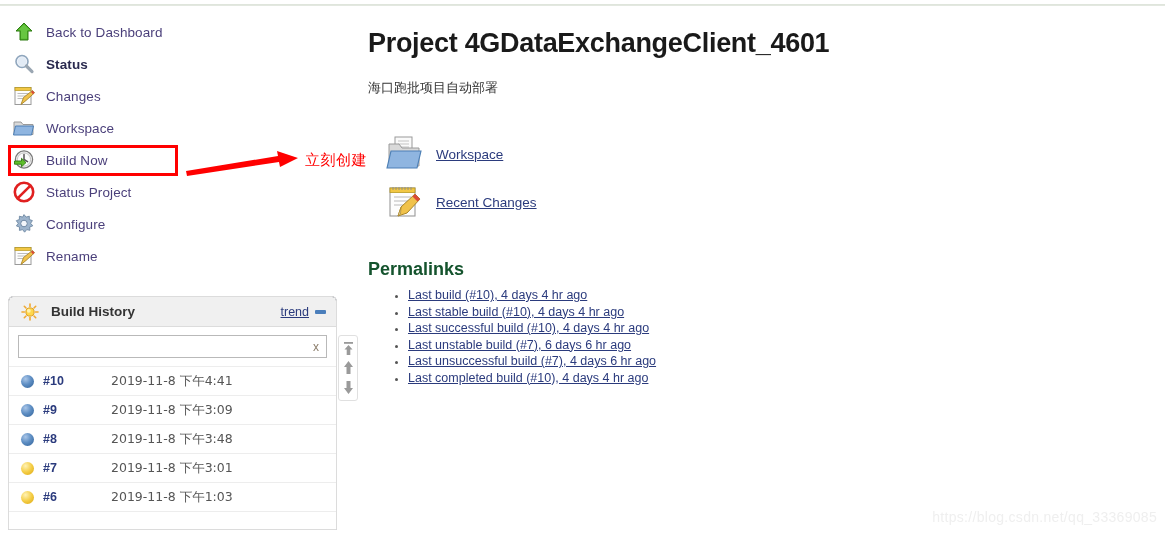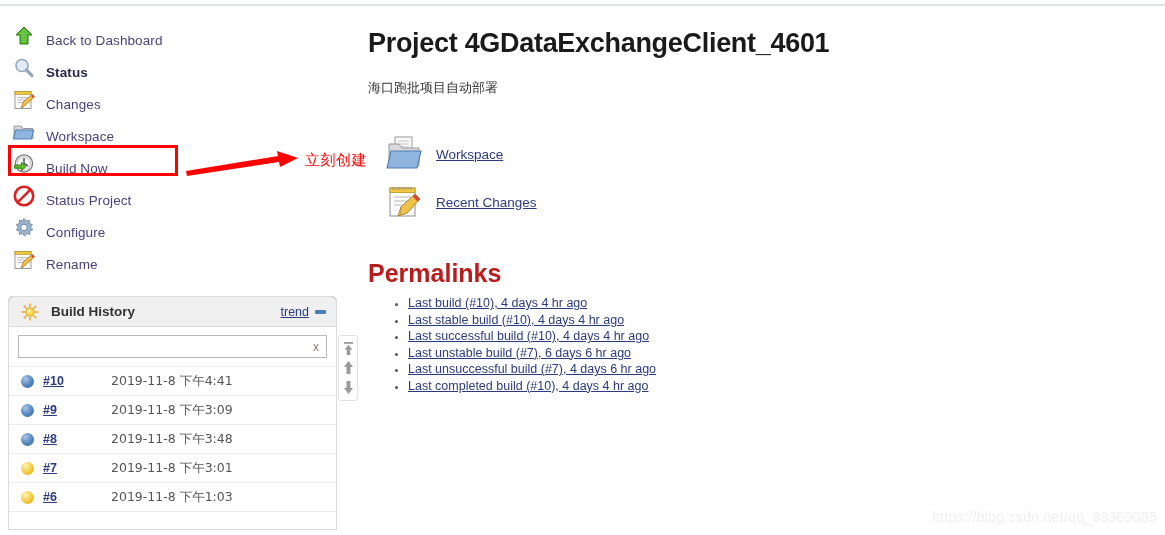--- a/index.html
+++ b/index.html
@@ -23,21 +23,21 @@
     background: #e3e8e0;
     border-top: 1px solid #dfe5dc;
   }
 
   
   #sidebar {
     position: absolute; left: 0; top: 16px;
     width: 345px;
   }
   .task {
-    display: flex; align-items: flex-end;
+    display: flex; align-items: center;
     height: 32px;
     padding-left: 12px;
   }
   .task .ico {
     width: 24px; height: 24px;
     margin-right: 10px;
     flex: 0 0 24px;
     position: relative;
   }
   .task .lbl {
@@ -137,21 +137,21 @@
   }
   .bh-row:first-of-type { border-top: 1px solid #ededed; }
   .ball {
     width: 13px; height: 13px; border-radius: 50%;
     margin-right: 9px; flex: 0 0 13px;
   }
   .ball.blue  { background: radial-gradient(circle at 35% 30%, #aac6e8 0%, #5f8fc4 45%, #2d5f96 100%); }
   .ball.yellow{ background: radial-gradient(circle at 35% 30%, #fff0b0 0%, #f6d martial 1%, #f2c633 50%, #d9a40d 100%); background: radial-gradient(circle at 35% 30%, #fff2b5 0%, #f4cd45 50%, #dba50f 100%); }
   .bh-num {
     font-size: 12.5px; color: #2b3b7d;
-    text-decoration: underline; font-weight: bold;
+    font-weight: bold;
     width: 68px; flex: 0 0 68px;
     cursor: pointer;
   }
   .bh-date {
     font-size: 12.5px; color: #555;
     font-family: "DejaVu Sans", "Liberation Sans", sans-serif;
   }
 
   
   #bh-scroll {
@@ -186,21 +186,21 @@
     height: 38px;
   }
   .bigrow .bigico { width: 38px; height: 38px; margin-right: 12px; flex:0 0 38px; }
   .bigrow a {
     font-size: 13.5px; color: #2b3b7d;
     text-decoration: underline; cursor: pointer;
   }
   #links-block { margin-top: 38px; margin-left: 18px; }
 
   #permalinks-h {
-    font-size: 25px; font-weight: bold; color: #b91c1c;
+    font-size: 18px; font-weight: bold; color: #14532d;
     margin: 38px 0 0 0;
   }
   #permalinks-list {
     margin: 8px 0 0 0;
     padding-left: 40px;
     list-style: disc;
   }
   #permalinks-list li {
     margin: 0 0 2.5px 0;
     font-size: 12.5px;

